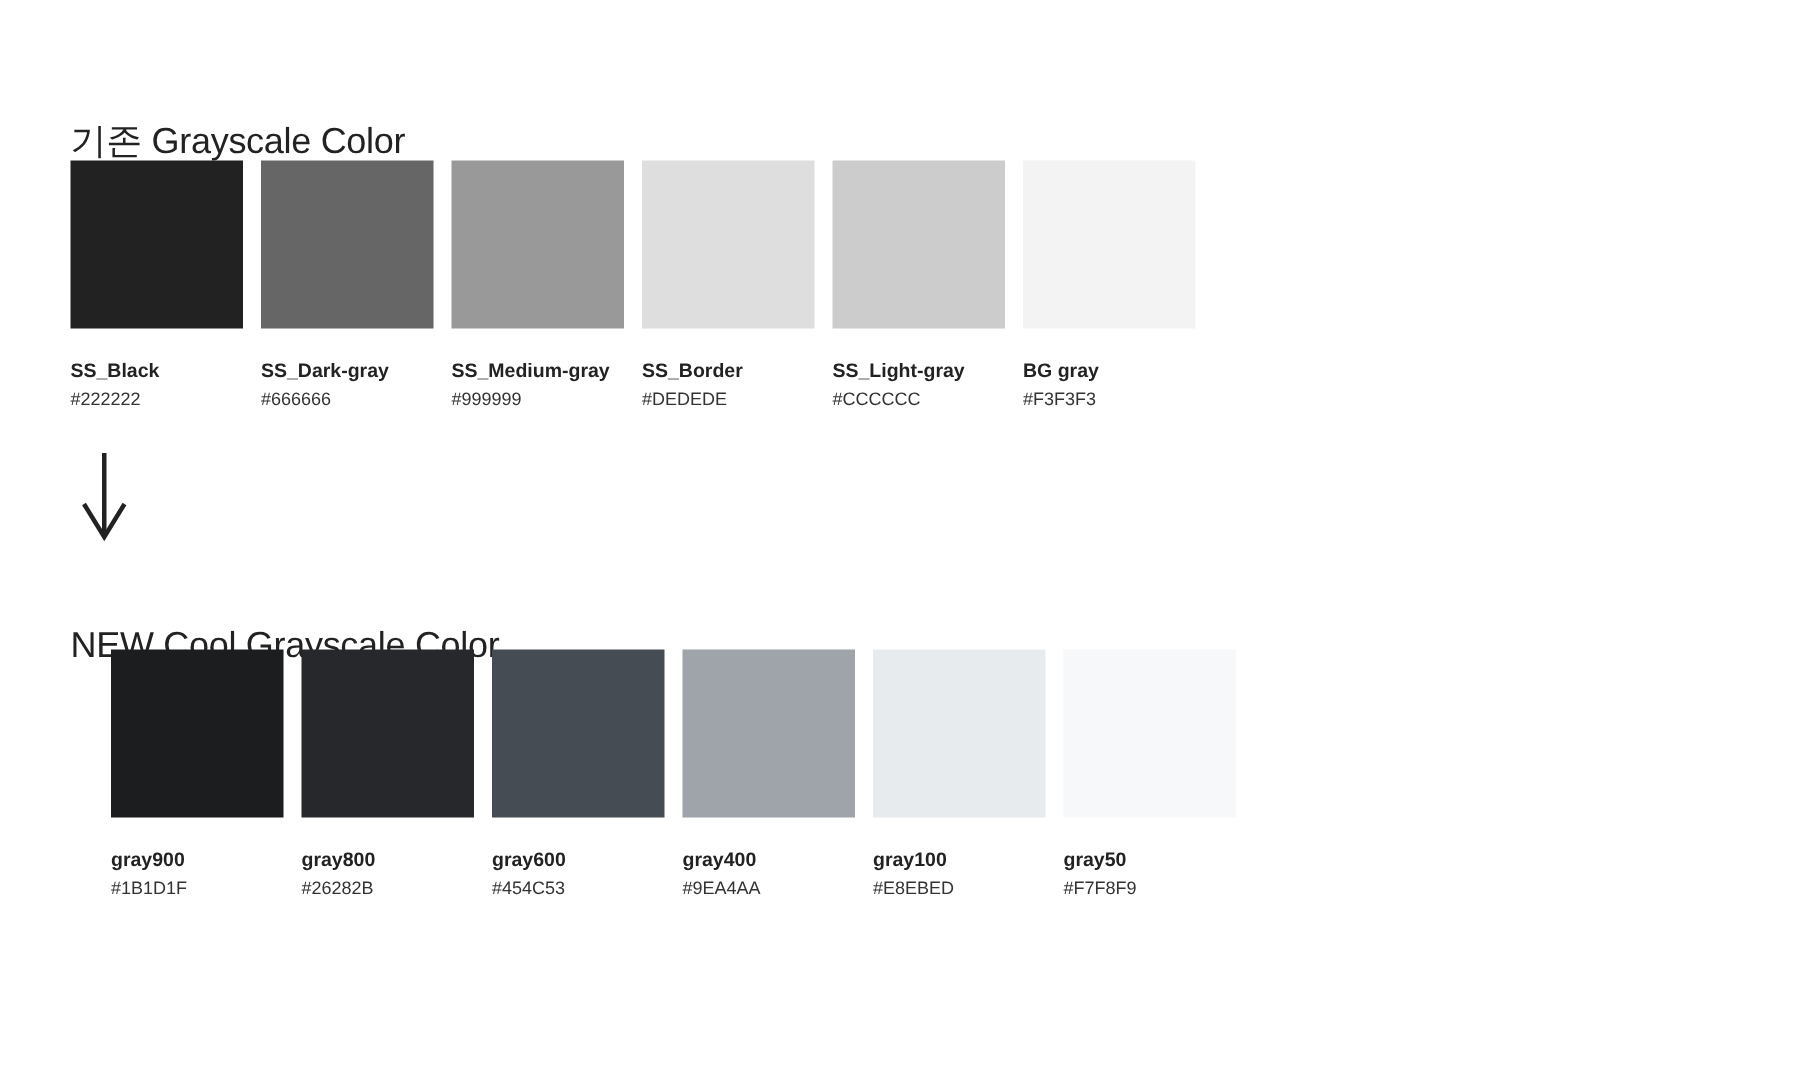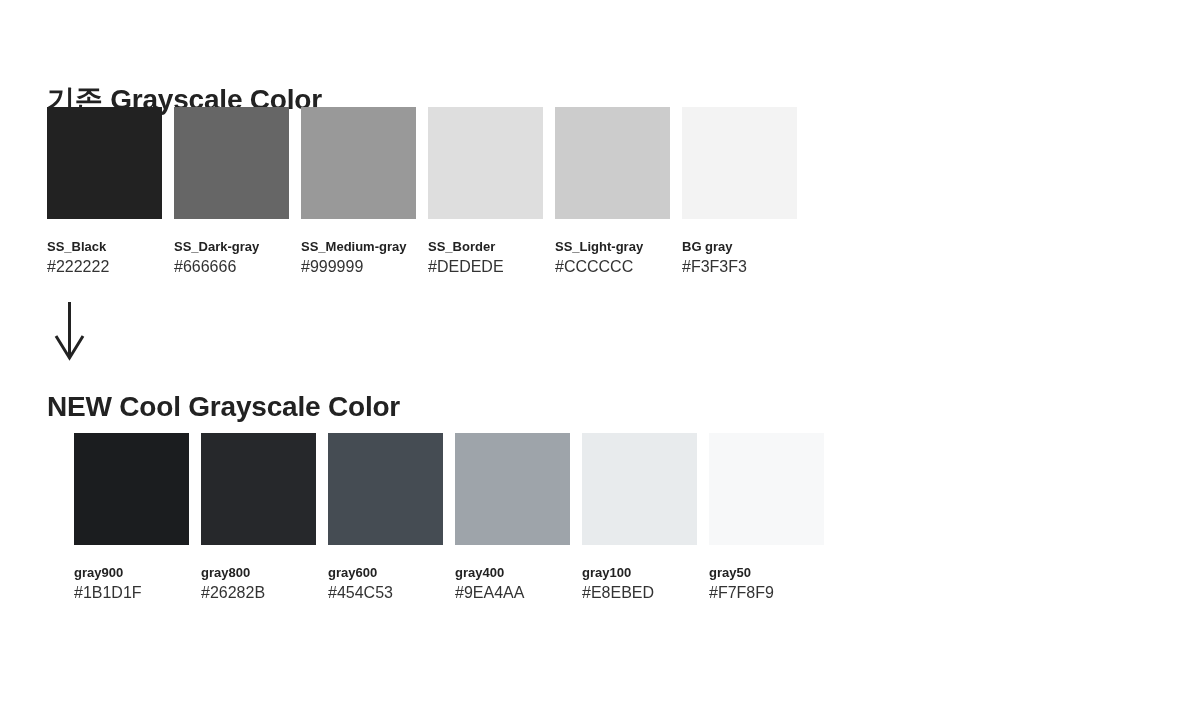--- a/index.html
+++ b/index.html
@@ -21,28 +21,28 @@
     left: 0;
     top: 0;
     width: 1199px;
     height: 721px;
   }
 
   
   .section-title {
     position: absolute;
     left: 47px;
-    font-size: 28px;
-    font-weight: bold;
+    font-size: 24px;
+    font-weight: normal;
     letter-spacing: -0.2px;
     color: #222222;
     white-space: nowrap;
   }
   #title-legacy { top: 58px; }
-  #title-new    { top: 368px; }
+  #title-new    { top: 397px; }
 
   
   .swatch-row {
     position: absolute;
     left: 47px;
     display: flex;
     flex-direction: row;
     align-items: flex-start;
   }
   #row-legacy { top: 107px; }
@@ -66,21 +66,21 @@
     margin-top: 20px;
     font-size: 13px;
     font-weight: bold;
     line-height: 15px;
     color: #222222;
     white-space: nowrap;
   }
 
   .swatch-hex {
     margin-top: 6px;
-    font-size: 16px;
+    font-size: 12px;
     font-weight: normal;
     line-height: 13px;
     color: #333333;
     white-space: nowrap;
   }
 
   
   .arrow-connector {
     position: absolute;
     left: 50px;

